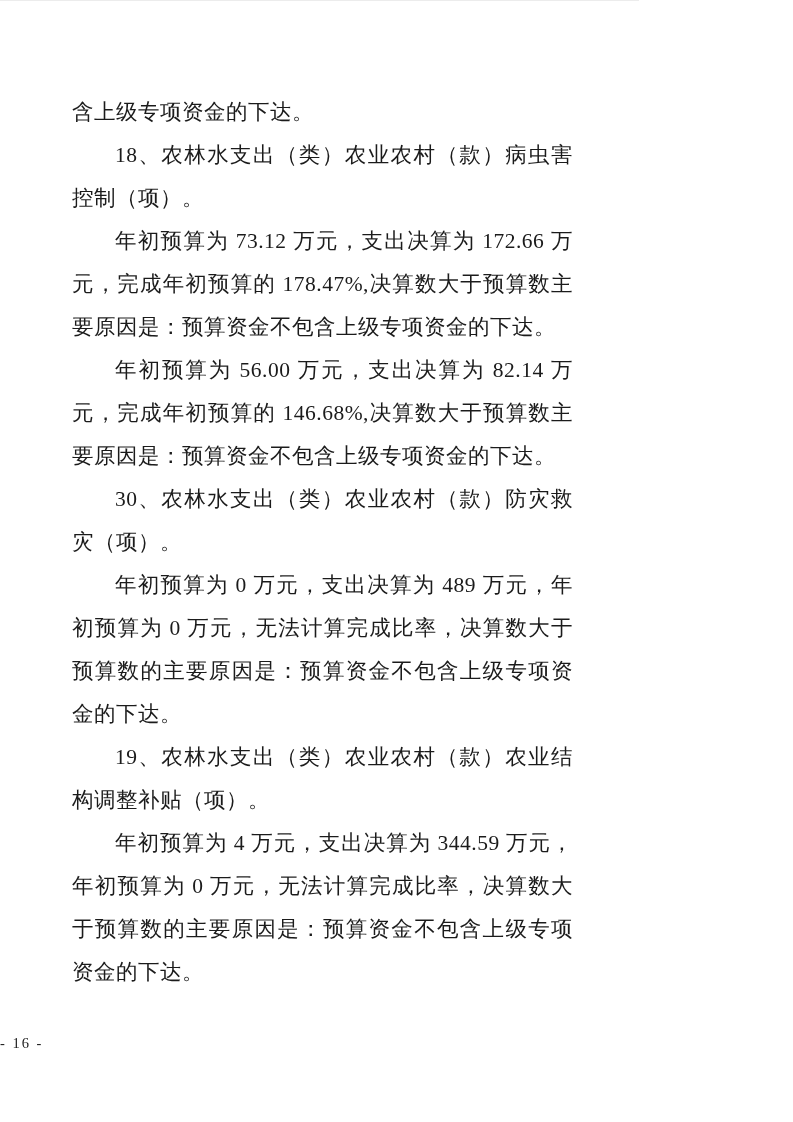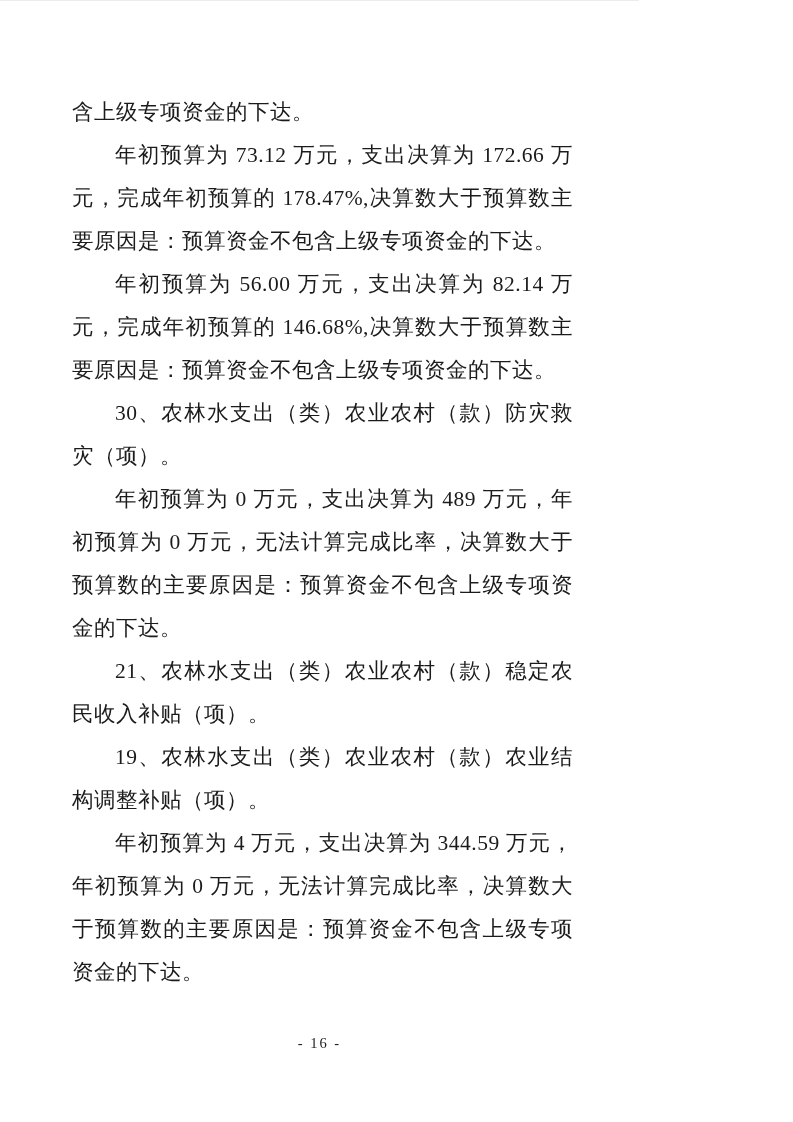--- a/index.html
+++ b/index.html
@@ -30,35 +30,35 @@
     text-indent: 2em;
   }
   .content p.no-indent {
     text-indent: 0;
   }
   .footer {
     position: absolute;
     top: 1034px;
     left: 0;
     right: 0;
-    text-align: center;
+    text-align: left;
     font-size: 14.5px;
     letter-spacing: 2px;
     color: #1b1b1b;
   }
 </style>
 </head>
 <body>
 
 <div class="page">
   <div class="content">
     <p class="no-indent">含上级专项资金的下达。</p>
+    <p>18、农林水支出（类）农业农村（款）病虫害控制（项）。</p>
     <p>年初预算为 73.12 万元，支出决算为 172.66 万元，完成年初预算的 178.47%,决算数大于预算数主要原因是：预算资金不包含上级专项资金的下达。</p>
     <p>年初预算为 56.00 万元，支出决算为 82.14 万元，完成年初预算的 146.68%,决算数大于预算数主要原因是：预算资金不包含上级专项资金的下达。</p>
     <p>30、农林水支出（类）农业农村（款）防灾救灾（项）。</p>
     <p>年初预算为 0 万元，支出决算为 489 万元，年初预算为 0 万元，无法计算完成比率，决算数大于预算数的主要原因是：预算资金不包含上级专项资金的下达。</p>
-    <p>21、农林水支出（类）农业农村（款）稳定农民收入补贴（项）。</p>
     <p>19、农林水支出（类）农业农村（款）农业结构调整补贴（项）。</p>
     <p>年初预算为 4 万元，支出决算为 344.59 万元，年初预算为 0 万元，无法计算完成比率，决算数大于预算数的主要原因是：预算资金不包含上级专项资金的下达。</p>
 
   </div>
   <div class="footer">- 16 -</div>
 </div>
 
 </body></html>

